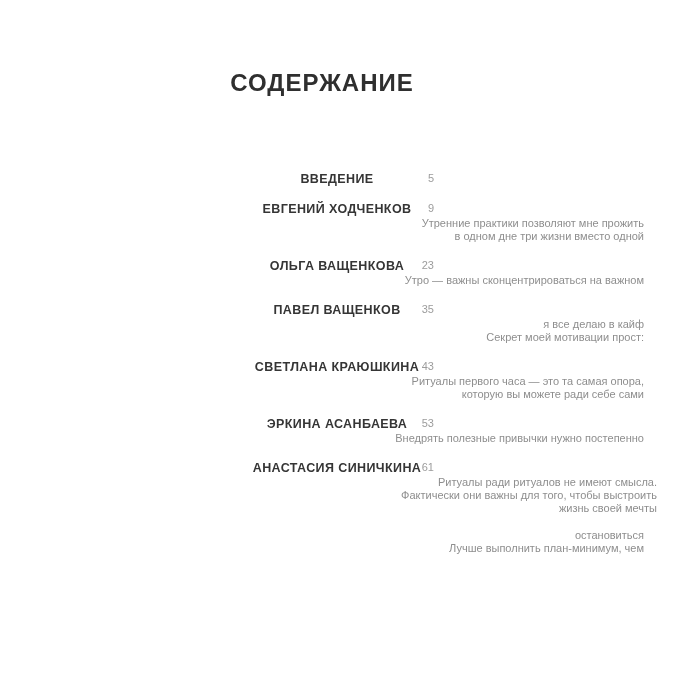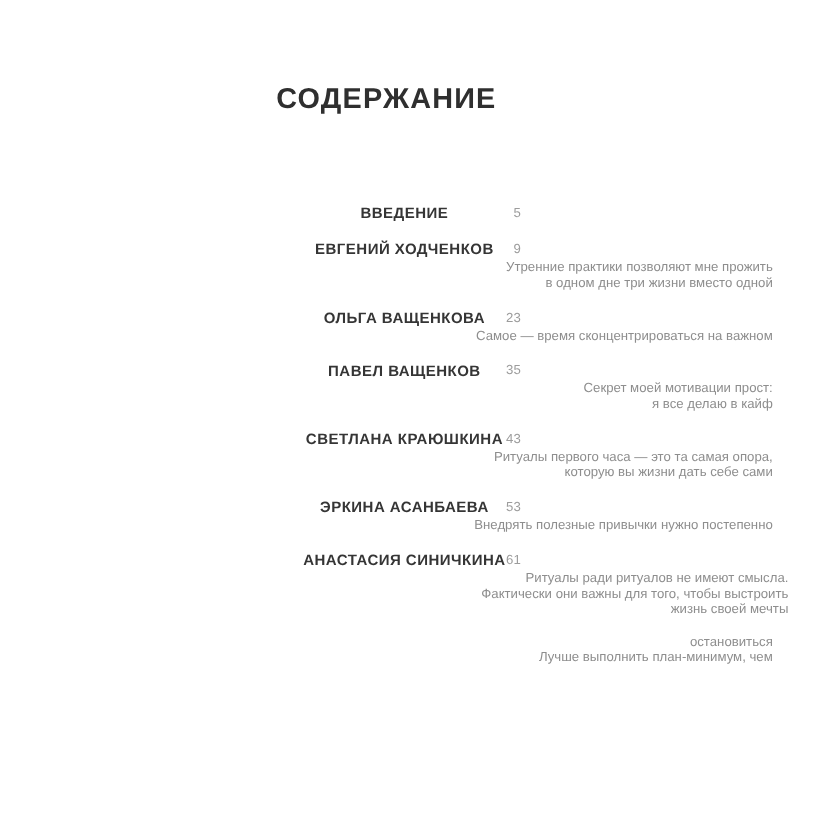--- a/index.html
+++ b/index.html
@@ -96,43 +96,43 @@
           <div class="subtitle-line">в одном дне три жизни вместо одной</div>
         </div>
   </article>
 
   <article class="entry">
     <div class="entry-head">
       <span class="entry-name">ОЛЬГА ВАЩЕНКОВА</span>
       <span class="entry-page">23</span>
     </div>
     <div class="entry-subtitle">
-          <div class="subtitle-line">Самое — время сконцентрироваться на важном</div>
+          <div class="subtitle-line">Утро — важны сконцентрироваться на важном</div>
         </div>
   </article>
 
   <article class="entry">
     <div class="entry-head">
       <span class="entry-name">ПАВЕЛ ВАЩЕНКОВ</span>
       <span class="entry-page">35</span>
     </div>
     <div class="entry-subtitle">
+          <div class="subtitle-line">я все делаю в кайф</div>
           <div class="subtitle-line">Секрет моей мотивации прост:</div>
-          <div class="subtitle-line">я все делаю в кайф</div>
         </div>
   </article>
 
   <article class="entry">
     <div class="entry-head">
       <span class="entry-name">СВЕТЛАНА КРАЮШКИНА</span>
       <span class="entry-page">43</span>
     </div>
     <div class="entry-subtitle">
           <div class="subtitle-line">Ритуалы первого часа — это та самая опора,</div>
-          <div class="subtitle-line">которую вы жизни дать себе сами</div>
+          <div class="subtitle-line">которую вы можете ради себе сами</div>
         </div>
   </article>
 
   <article class="entry">
     <div class="entry-head">
       <span class="entry-name">ЭРКИНА АСАНБАЕВА</span>
       <span class="entry-page">53</span>
     </div>
     <div class="entry-subtitle">
           <div class="subtitle-line">Внедрять полезные привычки нужно постепенно</div>

